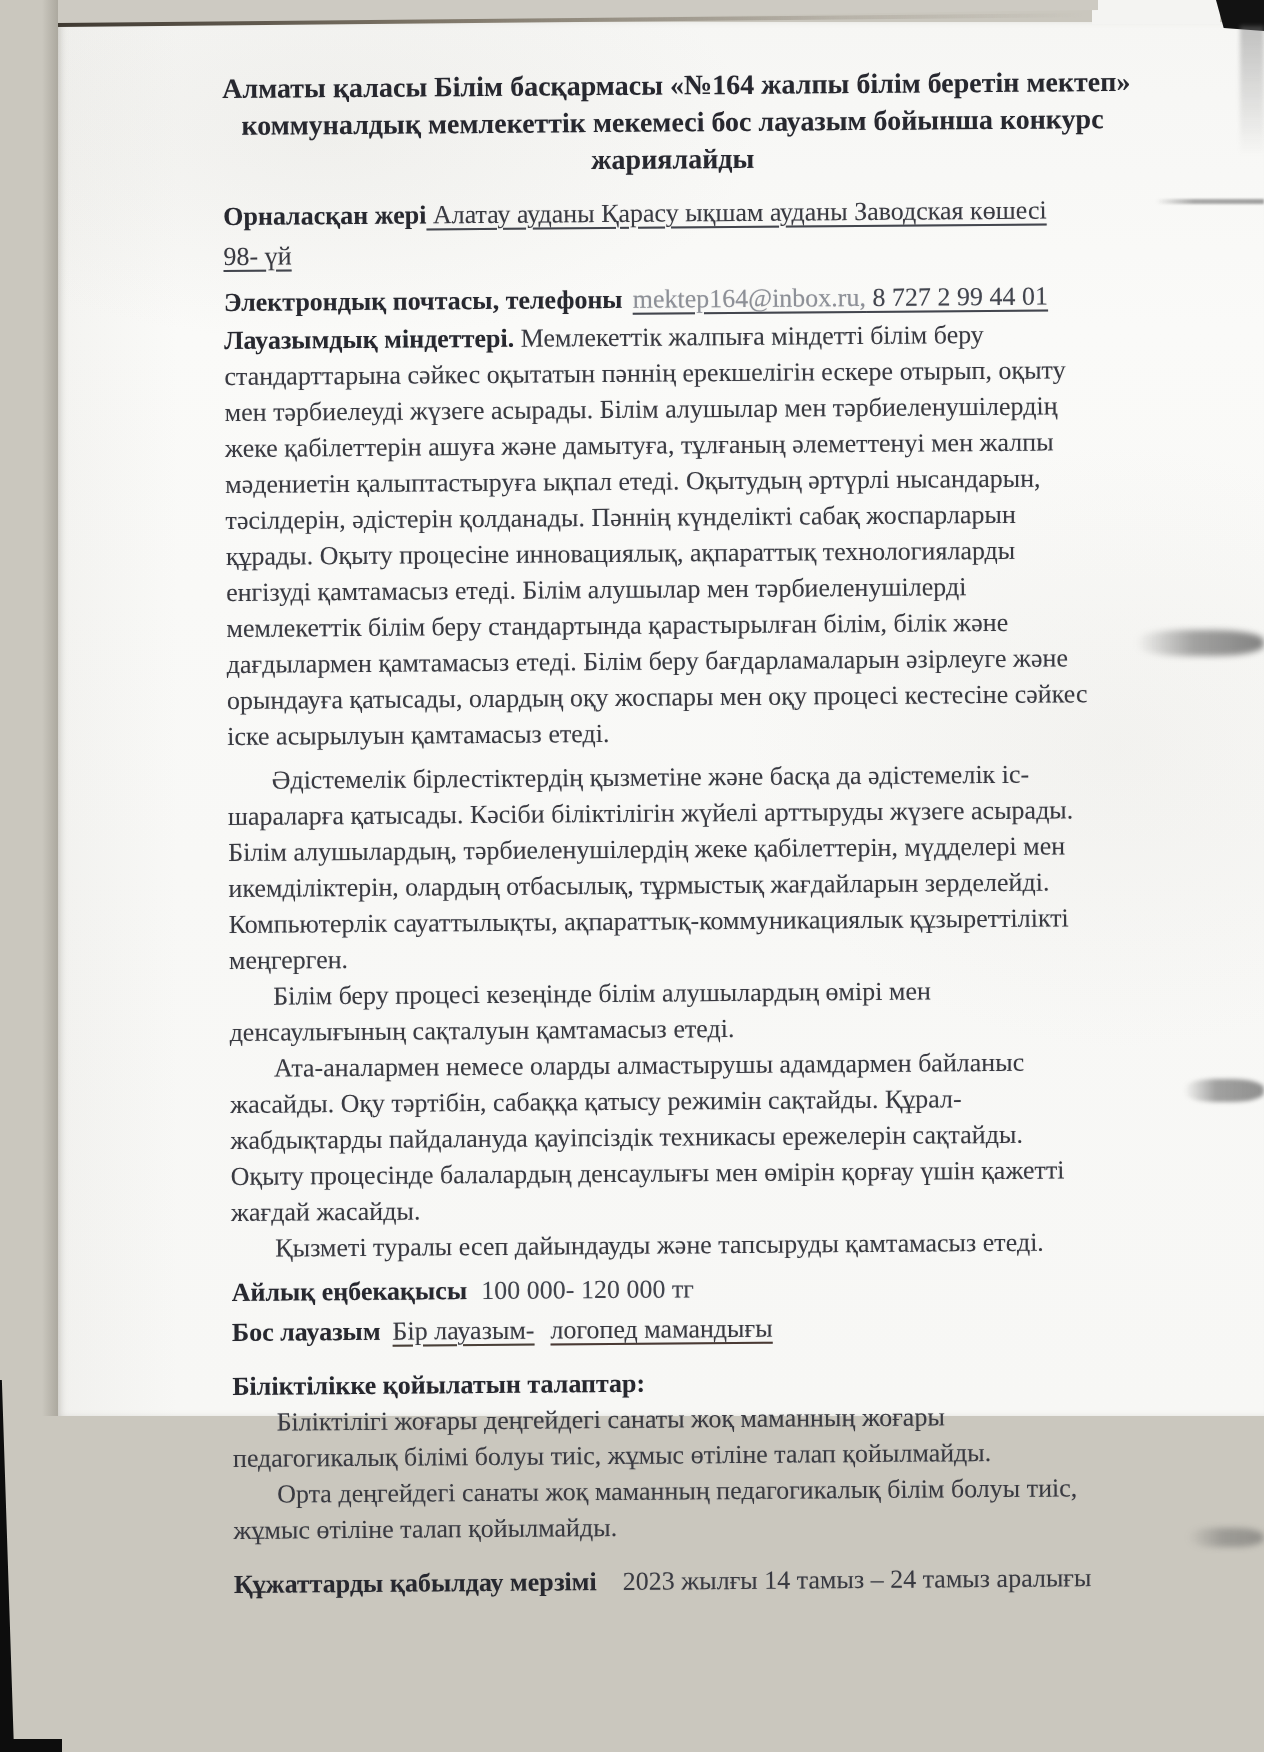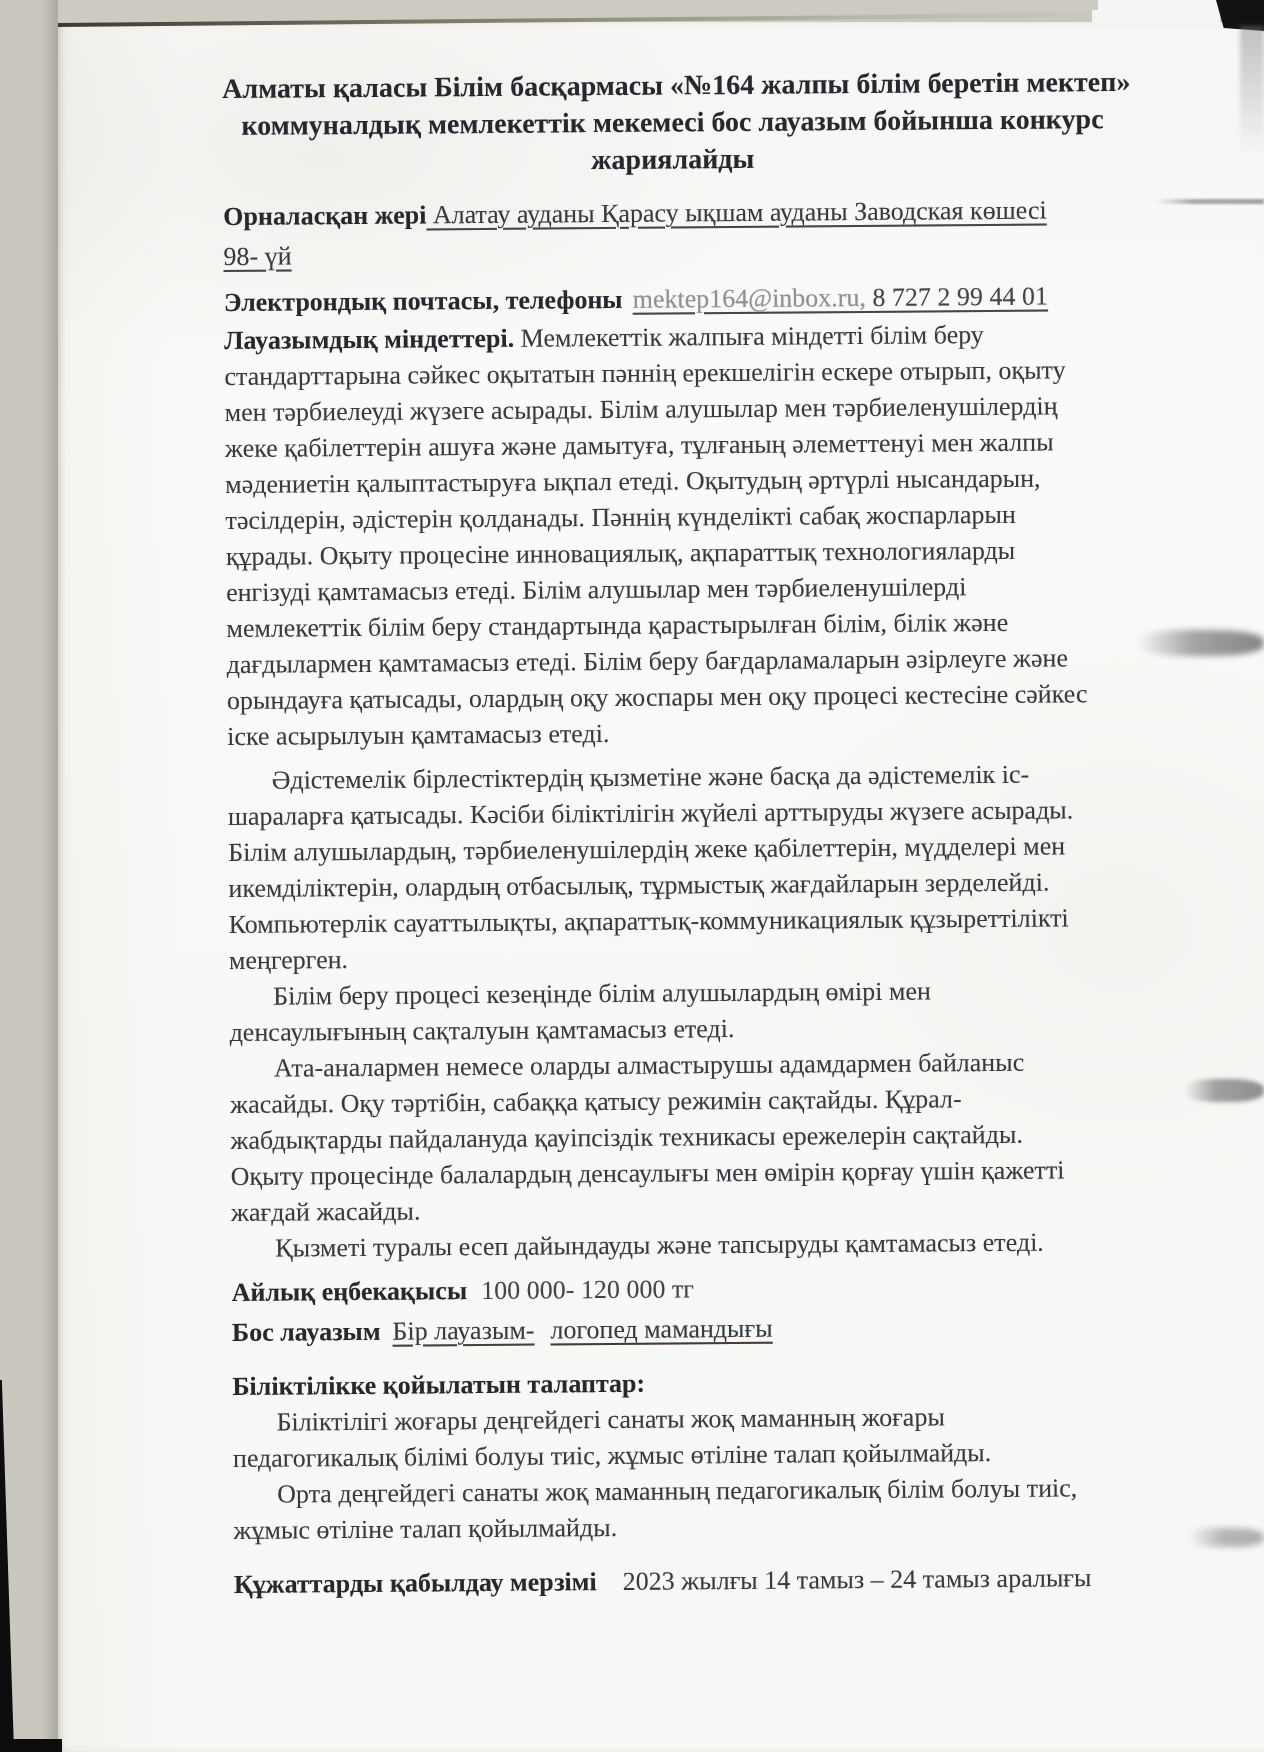--- a/index.html
+++ b/index.html
@@ -1,21 +1,21 @@
 <!DOCTYPE html>
 <html><head>
 <meta charset="utf-8">
 <style>
   html,body{margin:0;padding:0;}
   body{
     width:1264px;height:1752px;overflow:hidden;
     background:#cac7be;
     font-family:"Liberation Serif","DejaVu Serif",serif;
   }
-  .scan{position:relative;width:1264px;height:1752px;}
+  .scan{position:relative;width:1264px;height:1416px;}
 
   
   .paper{
     position:absolute;left:58px;top:22px;right:0;bottom:0;
     background:linear-gradient(180deg,#f6f6f4 0%,#fafaf8 22%,#f8f8f6 60%,#f7f7f5 100%);
     box-shadow:inset 5px 0 8px -4px rgba(125,120,108,.45);
   }
   .paper::after{
     content:"";position:absolute;inset:0;pointer-events:none;
     background:

